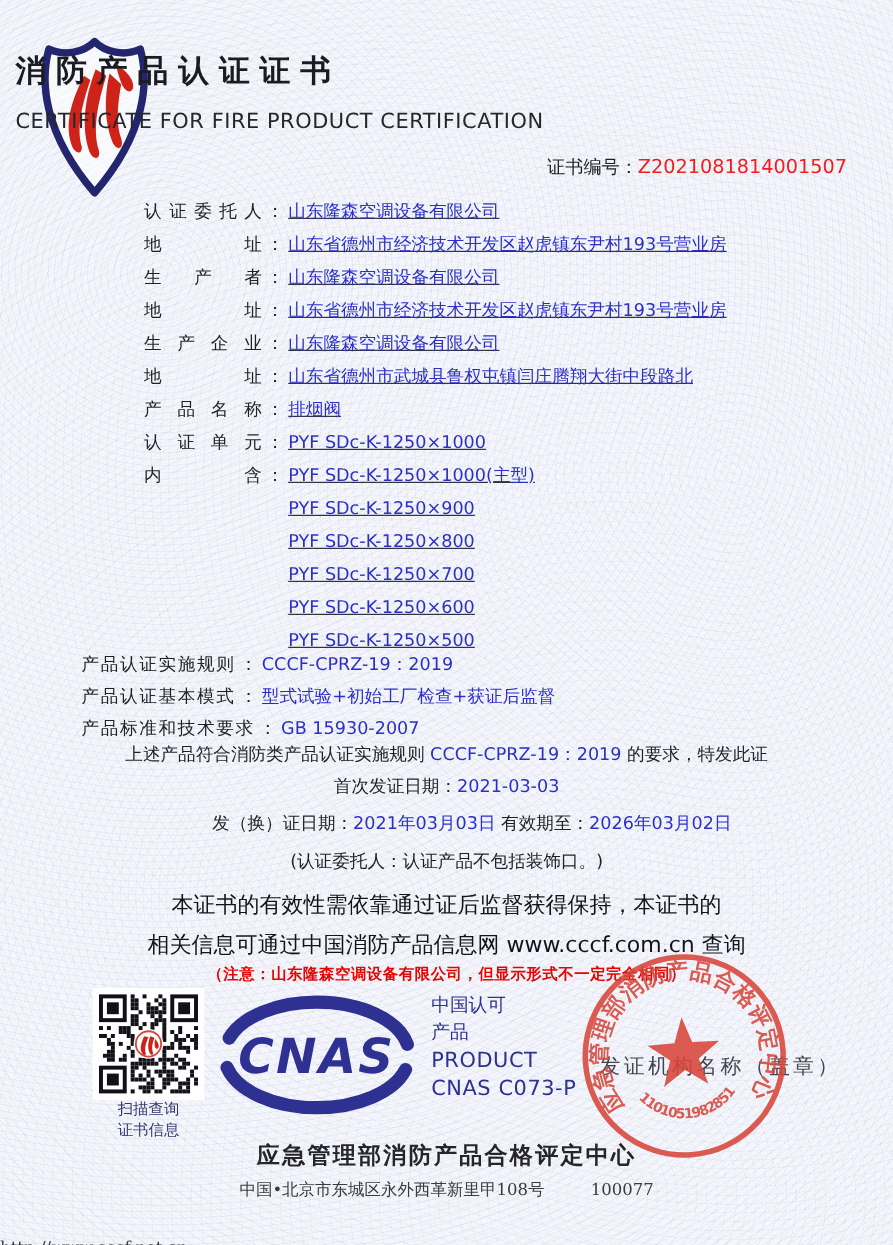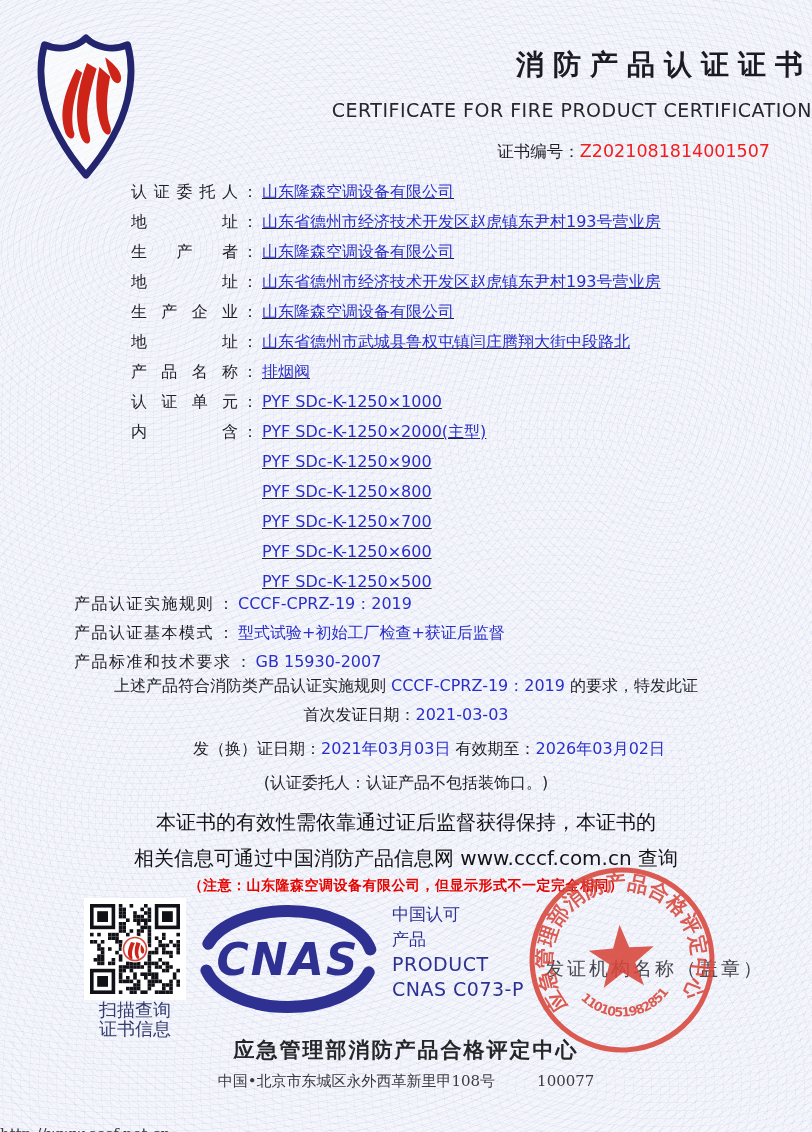--- a/index.html
+++ b/index.html
@@ -11,21 +11,21 @@
     font-family:"DejaVu Sans","Liberation Sans",sans-serif;
     color:#202026;
     background:
       repeating-radial-gradient(circle at 18% 22%, rgba(100,120,190,.075) 0 1px, transparent 1px 6px),
       repeating-radial-gradient(circle at 82% 38%, rgba(100,120,190,.06) 0 1px, transparent 1px 8px),
       repeating-radial-gradient(circle at 42% 72%, rgba(100,120,190,.055) 0 1px, transparent 1px 7px),
       repeating-radial-gradient(circle at 68% 96%, rgba(100,120,190,.05) 0 1px, transparent 1px 9px),
       #f4f6fb;
   }
   .logo{position:absolute;left:28px;top:26px;width:116px;height:164px;}
-  .title-block{position:absolute;left:0;right:0;top:46px;text-align:right;padding-left:14px;}
+  .title-block{position:absolute;left:0;right:0;top:46px;text-align:left;padding-left:14px;}
   .title{font-size:28px;font-weight:700;letter-spacing:9px;color:#1b1b22;margin:0;}
   .subtitle{font-size:19px;color:#26262c;letter-spacing:.5px;margin-top:15px;}
   .cert-no{position:absolute;top:141px;left:0;width:770px;text-align:right;font-size:16.5px;color:#1d1d24;}
   .cert-no .num{color:#f21d1d;font-size:17.5px;}
 
   .fields{position:absolute;top:177px;left:0;right:0;text-decoration:underline;}
   .frow{padding-left:131px;height:30px;line-height:30px;font-size:16px;white-space:nowrap;}
   .flabel{display:inline-block;width:107px;text-align:justify;text-align-last:justify;color:#1f1f26;vertical-align:top;}
   .fcolon{display:inline-block;width:24px;text-align:center;color:#1f1f26;}
   .fvalue{color:#2b2fc7;}
@@ -39,21 +39,21 @@
   .cline{position:absolute;left:0;right:0;text-align:center;font-size:16px;color:#1f1f26;white-space:nowrap;}
   .blue{color:#2b2fc7;}
 
   .statement{position:absolute;top:804px;left:0;right:0;text-align:center;
     font-size:20px;font-weight:400;color:#141418;line-height:36px;}
   .warning{position:absolute;top:877px;left:0;right:0;text-align:center;
     font-size:14px;font-weight:700;color:#e60400;letter-spacing:.5px;}
 
   .qr{position:absolute;left:84px;top:898px;width:102px;height:102px;}
   .qr-caption{position:absolute;left:64px;top:1000px;width:142px;text-align:center;
-    font-size:18px;line-height:19px;color:#323a6e;}
+    font-size:14px;line-height:19px;color:#323a6e;}
 
   .cnas-logo{position:absolute;left:196px;top:901px;width:184px;height:116px;}
   .cnas-text{position:absolute;left:392px;top:902px;font-size:17px;line-height:25px;color:#2e3192;white-space:nowrap;}
   .cnas-text .lat{font-size:19px;letter-spacing:.5px;}
 
   .issuer-overlay{position:absolute;left:545px;top:956px;z-index:1;
     font-family:"DejaVu Serif","Liberation Serif",serif;
     font-size:19px;letter-spacing:3px;color:#45454e;white-space:nowrap;}
   .seal{position:absolute;left:526px;top:864px;width:192px;height:192px;z-index:2;opacity:.88;}
 
@@ -109,21 +109,21 @@
     <div class="frow">
       <span class="flabel">地址</span><span class="fcolon">：</span><span class="fvalue">山东省德州市武城县鲁权屯镇闫庄腾翔大街中段路北</span>
     </div>
     <div class="frow">
       <span class="flabel">产品名称</span><span class="fcolon">：</span><span class="fvalue">排烟阀</span>
     </div>
     <div class="frow">
       <span class="flabel">认证单元</span><span class="fcolon">：</span><span class="fvalue">PYF SDc-K-1250×1000</span>
     </div>
     <div class="frow">
-      <span class="flabel">内含</span><span class="fcolon">：</span><span class="fvalue">PYF SDc-K-1250×2000(主型)</span>
+      <span class="flabel">内含</span><span class="fcolon">：</span><span class="fvalue">PYF SDc-K-1250×1000(主型)</span>
     </div>
     <div class="frow cont">PYF SDc-K-1250×900</div>
     <div class="frow cont">PYF SDc-K-1250×800</div>
     <div class="frow cont">PYF SDc-K-1250×700</div>
     <div class="frow cont">PYF SDc-K-1250×600</div>
     <div class="frow cont">PYF SDc-K-1250×500</div>
   </div>
 
   <div class="rules">
     <div class="rrow">

